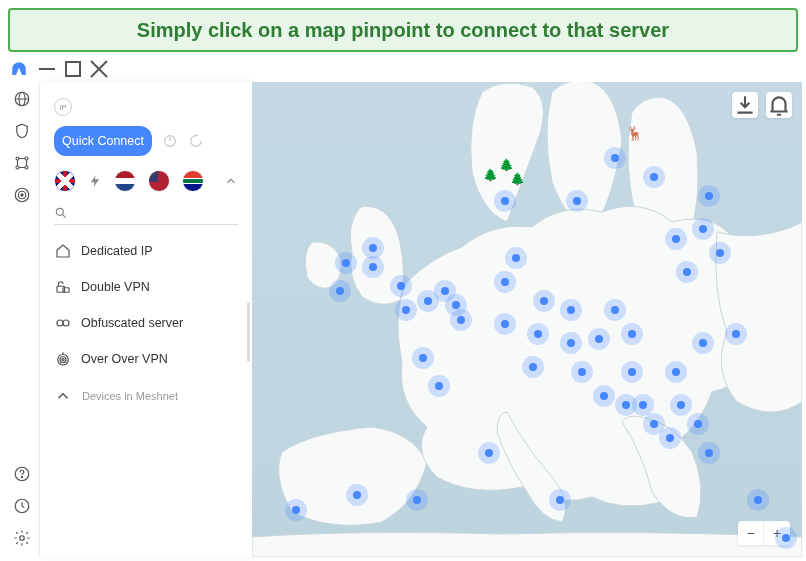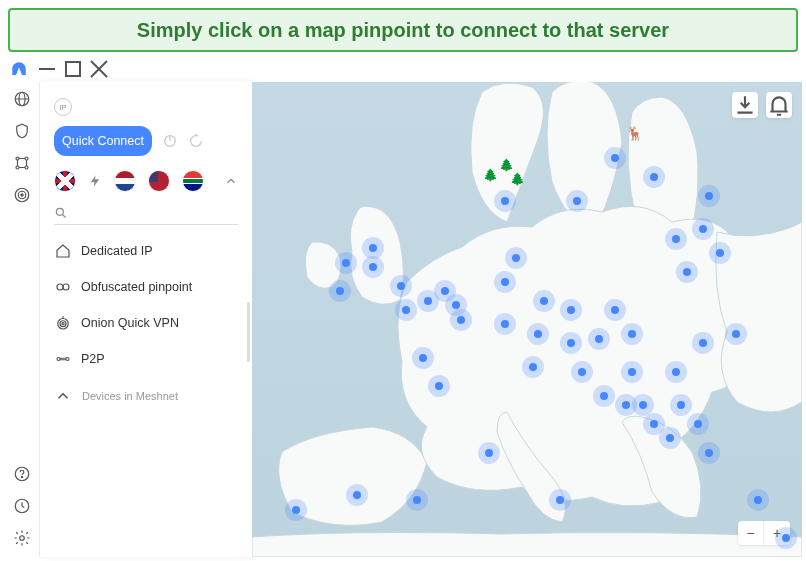--- a/index.html
+++ b/index.html
@@ -192,41 +192,41 @@
 
     <div class="list">
       <div class="list-item">
         <span class="list-icon"><svg viewBox="0 0 24 24" fill="none" stroke="currentColor" stroke-width="1.6">
               <path d="M4 11 L12 4 L20 11 V20 H4 Z"></path>
             </svg></span>
         <span>Dedicated IP</span>
       </div>
       <div class="list-item">
         <span class="list-icon"><svg viewBox="0 0 24 24" fill="none" stroke="currentColor" stroke-width="1.6">
+              <rect x="4" y="11" width="10" height="8" rx="1"></rect>
+              <path d="M6 11 V8 a3 3 0 0 1 6 0"></path>
+              <rect x="12" y="13" width="8" height="6" rx="1"></rect>
+            </svg></span>
+        <span>Double VPN</span>
+      </div>
+      <div class="list-item">
+        <span class="list-icon"><svg viewBox="0 0 24 24" fill="none" stroke="currentColor" stroke-width="1.6">
               <circle cx="8" cy="12" r="4"></circle>
               <circle cx="16" cy="12" r="4"></circle>
             </svg></span>
-        <span>Obfuscated pinpoint</span>
+        <span>Obfuscated server</span>
       </div>
       <div class="list-item">
         <span class="list-icon"><svg viewBox="0 0 24 24" fill="none" stroke="currentColor" stroke-width="1.6">
               <circle cx="12" cy="13" r="7"></circle>
               <circle cx="12" cy="13" r="4"></circle>
               <circle cx="12" cy="13" r="1.5"></circle>
               <line x1="12" y1="3" x2="12" y2="6"></line>
             </svg></span>
-        <span>Onion Quick VPN</span>
-      </div>
-      <div class="list-item">
-        <span class="list-icon"><svg viewBox="0 0 24 24" fill="none" stroke="currentColor" stroke-width="1.6">
-              <circle cx="6" cy="12" r="2"></circle>
-              <circle cx="18" cy="12" r="2"></circle>
-              <path d="M8 11 L16 11 M16 13 L8 13"></path>
-            </svg></span>
-        <span>P2P</span>
+        <span>Over Over VPN</span>
       </div>
 
       <div class="section-header">
         <span class="list-icon"><svg viewBox="0 0 24 24" fill="none" stroke="currentColor" stroke-width="2">
               <polyline points="6 15 12 9 18 15"></polyline>
             </svg></span>
         <span>Devices in Meshnet</span>
       </div>
 
     </div>

